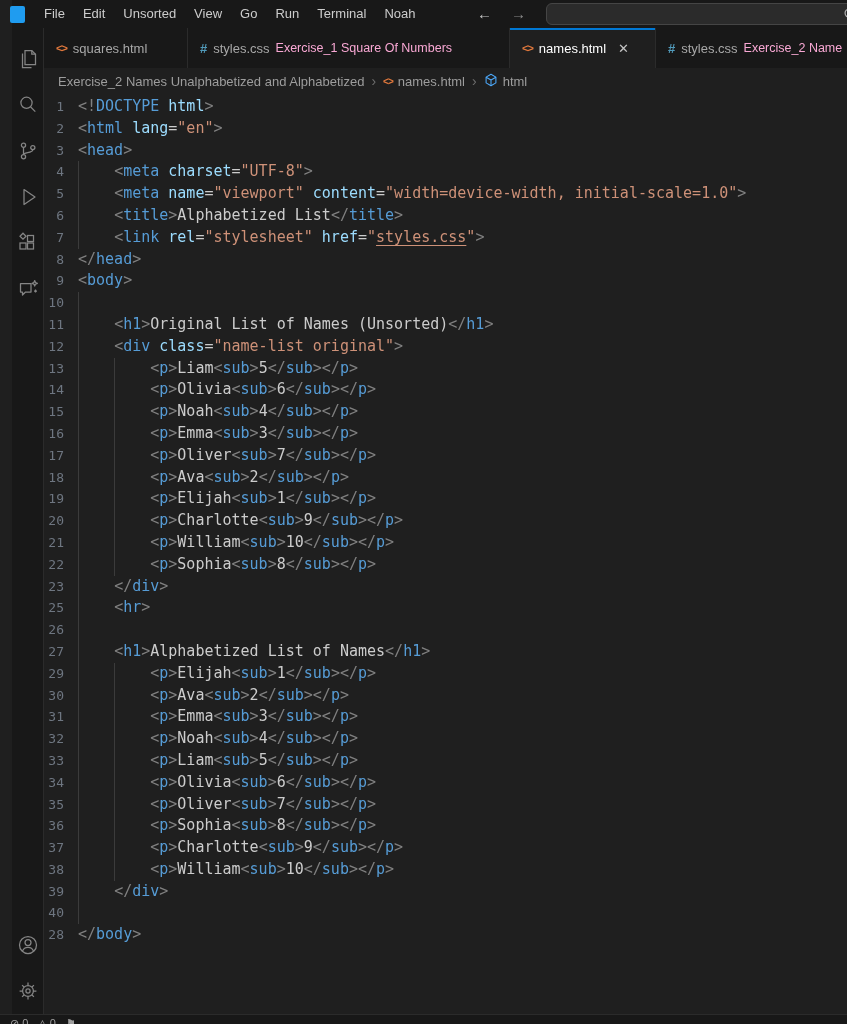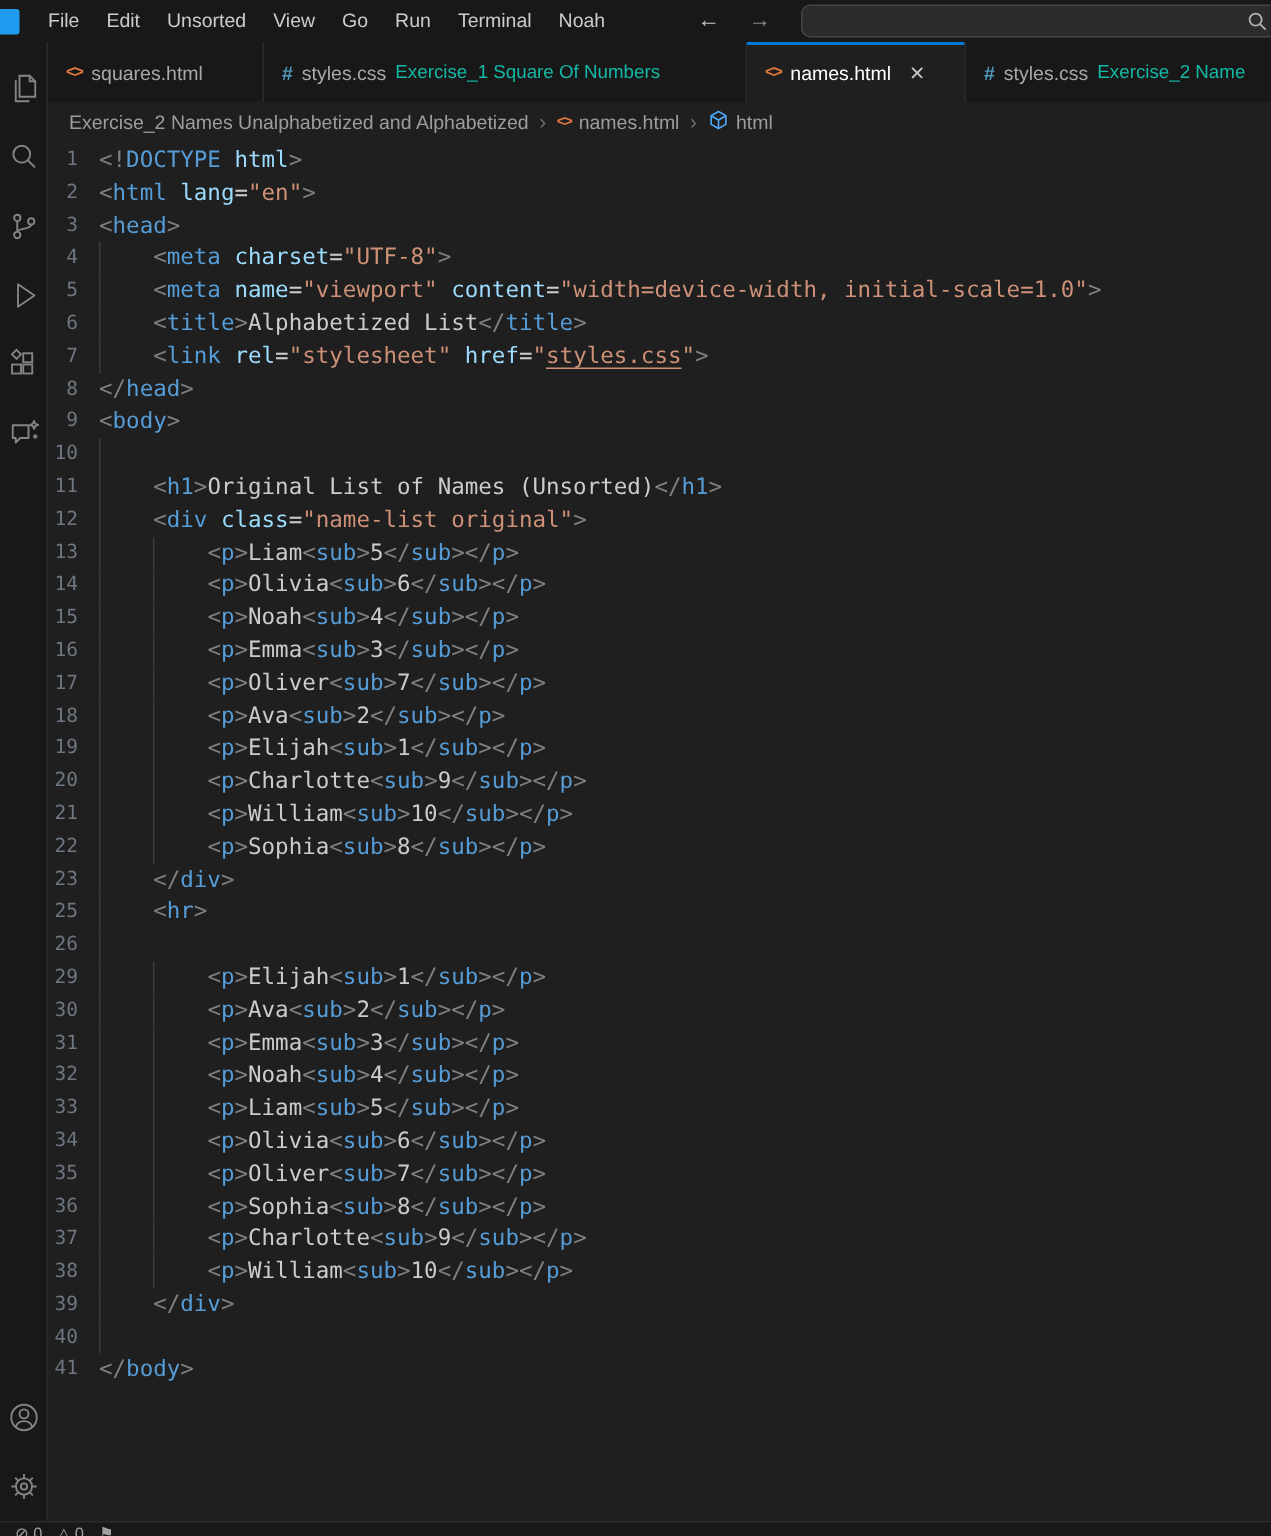--- a/index.html
+++ b/index.html
@@ -1,18 +1,18 @@
 <!DOCTYPE html>
 <html><head>
 <meta charset="utf-8">
 <style>
   * { margin:0; padding:0; box-sizing:border-box; }
   html,body { width:847px; height:1024px; overflow:hidden; background:#1f1f1f;
               font-family:"Liberation Sans", sans-serif; }
-  .window { position:relative; width:847px; height:1024px; background:#1f1f1f; }
+  .window { position:relative; width:847px; height:1024px; background:#1f1f1f;padding-left:12px; }
 
   
   .titlebar { position:relative; height:28px; background:#181818; display:flex; align-items:center; }
   .logo { width:15px; height:17px; margin-left:-2px; border-radius:2px; background:#1f9cf0; flex:0 0 auto; }
   .menus { display:flex; margin-left:10px; }
   .menu-item { color:#cccccc; font-size:13px; padding:0 9px; line-height:28px; cursor:default; }
   .navarrow { position:absolute; top:0; line-height:28px; font-size:15px; }
   .nav-back { left:465px; color:#c8c8c8; }
   .nav-fwd  { left:499px; color:#8a8a8a; }
   .searchbox { position:absolute; left:534px; top:3px; width:400px; height:22px;
@@ -32,21 +32,21 @@
   
   .tabbar { height:40px; background:#181818; display:flex; overflow:hidden; }
   .tab { display:flex; align-items:center; gap:6px; padding:0 12px; height:40px;
          font-size:13px; color:#a8a8a8; border-right:1px solid #2b2b2b;
          position:relative; flex:0 0 auto; white-space:nowrap; overflow:hidden; }
   .tab.last { flex:1 0 auto; border-right:none; }
   .tab.active { background:#1f1f1f; color:#ffffff; }
   .tab.active::before { content:''; position:absolute; top:0; left:0; right:0; height:2px; background:#0078d4; }
   .ticon-html { color:#e2793d; font-weight:bold; font-size:11px; letter-spacing:-1px; }
   .ticon-css  { color:#519aba; font-weight:bold; font-size:13px; }
-  .tab .desc { color:#14b8a6; font-size:12.5px; overflow:hidden; }
+  .tab .desc { color:#f9a8d4; font-size:12.5px; overflow:hidden; }
   .tab .close { color:#c5c5c5; font-size:13px; margin-left:6px; }
 
   
   .breadcrumbs { height:26px; background:#1f1f1f; display:flex; align-items:center;
                  padding-left:14px; font-size:13px; color:#9d9d9d; white-space:nowrap; }
   .crumb { display:flex; align-items:center; gap:5px; }
   .crumb-sep { color:#6e6e6e; margin:0 7px; font-size:14px; }
   .crumb .ticon-html { font-size:10px; }
 
   
@@ -222,33 +222,34 @@
           <div class="cl"><span class="num">16</span><span class="code"><i class="g" style="left: calc(0ch);"></i><i class="g" style="left: calc(4ch);"></i><span class="tk-x">        </span><span class="tk-p">&lt;</span><span class="tk-t">p</span><span class="tk-p">&gt;</span><span class="tk-x">Emma</span><span class="tk-p">&lt;</span><span class="tk-t">sub</span><span class="tk-p">&gt;</span><span class="tk-x">3</span><span class="tk-p">&lt;/</span><span class="tk-t">sub</span><span class="tk-p">&gt;</span><span class="tk-p">&lt;/</span><span class="tk-t">p</span><span class="tk-p">&gt;</span></span></div>
           <div class="cl"><span class="num">17</span><span class="code"><i class="g" style="left: calc(0ch);"></i><i class="g" style="left: calc(4ch);"></i><span class="tk-x">        </span><span class="tk-p">&lt;</span><span class="tk-t">p</span><span class="tk-p">&gt;</span><span class="tk-x">Oliver</span><span class="tk-p">&lt;</span><span class="tk-t">sub</span><span class="tk-p">&gt;</span><span class="tk-x">7</span><span class="tk-p">&lt;/</span><span class="tk-t">sub</span><span class="tk-p">&gt;</span><span class="tk-p">&lt;/</span><span class="tk-t">p</span><span class="tk-p">&gt;</span></span></div>
           <div class="cl"><span class="num">18</span><span class="code"><i class="g" style="left: calc(0ch);"></i><i class="g" style="left: calc(4ch);"></i><span class="tk-x">        </span><span class="tk-p">&lt;</span><span class="tk-t">p</span><span class="tk-p">&gt;</span><span class="tk-x">Ava</span><span class="tk-p">&lt;</span><span class="tk-t">sub</span><span class="tk-p">&gt;</span><span class="tk-x">2</span><span class="tk-p">&lt;/</span><span class="tk-t">sub</span><span class="tk-p">&gt;</span><span class="tk-p">&lt;/</span><span class="tk-t">p</span><span class="tk-p">&gt;</span></span></div>
           <div class="cl"><span class="num">19</span><span class="code"><i class="g" style="left: calc(0ch);"></i><i class="g" style="left: calc(4ch);"></i><span class="tk-x">        </span><span class="tk-p">&lt;</span><span class="tk-t">p</span><span class="tk-p">&gt;</span><span class="tk-x">Elijah</span><span class="tk-p">&lt;</span><span class="tk-t">sub</span><span class="tk-p">&gt;</span><span class="tk-x">1</span><span class="tk-p">&lt;/</span><span class="tk-t">sub</span><span class="tk-p">&gt;</span><span class="tk-p">&lt;/</span><span class="tk-t">p</span><span class="tk-p">&gt;</span></span></div>
           <div class="cl"><span class="num">20</span><span class="code"><i class="g" style="left: calc(0ch);"></i><i class="g" style="left: calc(4ch);"></i><span class="tk-x">        </span><span class="tk-p">&lt;</span><span class="tk-t">p</span><span class="tk-p">&gt;</span><span class="tk-x">Charlotte</span><span class="tk-p">&lt;</span><span class="tk-t">sub</span><span class="tk-p">&gt;</span><span class="tk-x">9</span><span class="tk-p">&lt;/</span><span class="tk-t">sub</span><span class="tk-p">&gt;</span><span class="tk-p">&lt;/</span><span class="tk-t">p</span><span class="tk-p">&gt;</span></span></div>
           <div class="cl"><span class="num">21</span><span class="code"><i class="g" style="left: calc(0ch);"></i><i class="g" style="left: calc(4ch);"></i><span class="tk-x">        </span><span class="tk-p">&lt;</span><span class="tk-t">p</span><span class="tk-p">&gt;</span><span class="tk-x">William</span><span class="tk-p">&lt;</span><span class="tk-t">sub</span><span class="tk-p">&gt;</span><span class="tk-x">10</span><span class="tk-p">&lt;/</span><span class="tk-t">sub</span><span class="tk-p">&gt;</span><span class="tk-p">&lt;/</span><span class="tk-t">p</span><span class="tk-p">&gt;</span></span></div>
           <div class="cl"><span class="num">22</span><span class="code"><i class="g" style="left: calc(0ch);"></i><i class="g" style="left: calc(4ch);"></i><span class="tk-x">        </span><span class="tk-p">&lt;</span><span class="tk-t">p</span><span class="tk-p">&gt;</span><span class="tk-x">Sophia</span><span class="tk-p">&lt;</span><span class="tk-t">sub</span><span class="tk-p">&gt;</span><span class="tk-x">8</span><span class="tk-p">&lt;/</span><span class="tk-t">sub</span><span class="tk-p">&gt;</span><span class="tk-p">&lt;/</span><span class="tk-t">p</span><span class="tk-p">&gt;</span></span></div>
           <div class="cl"><span class="num">23</span><span class="code"><i class="g" style="left: calc(0ch);"></i><span class="tk-x">    </span><span class="tk-p">&lt;/</span><span class="tk-t">div</span><span class="tk-p">&gt;</span></span></div>
           <div class="cl"><span class="num">25</span><span class="code"><i class="g" style="left: calc(0ch);"></i><span class="tk-x">    </span><span class="tk-p">&lt;</span><span class="tk-t">hr</span><span class="tk-p">&gt;</span></span></div>
           <div class="cl"><span class="num">26</span><span class="code"><i class="g" style="left: calc(0ch);"></i></span></div>
+          <div class="cl"><span class="num">27</span><span class="code"><i class="g" style="left: calc(0ch);"></i><span class="tk-x">    </span><span class="tk-p">&lt;</span><span class="tk-t">h1</span><span class="tk-p">&gt;</span><span class="tk-x">Alphabetized List of Names</span><span class="tk-p">&lt;/</span><span class="tk-t">h1</span><span class="tk-p">&gt;</span></span></div>
           <div class="cl"><span class="num">29</span><span class="code"><i class="g" style="left: calc(0ch);"></i><i class="g" style="left: calc(4ch);"></i><span class="tk-x">        </span><span class="tk-p">&lt;</span><span class="tk-t">p</span><span class="tk-p">&gt;</span><span class="tk-x">Elijah</span><span class="tk-p">&lt;</span><span class="tk-t">sub</span><span class="tk-p">&gt;</span><span class="tk-x">1</span><span class="tk-p">&lt;/</span><span class="tk-t">sub</span><span class="tk-p">&gt;</span><span class="tk-p">&lt;/</span><span class="tk-t">p</span><span class="tk-p">&gt;</span></span></div>
           <div class="cl"><span class="num">30</span><span class="code"><i class="g" style="left: calc(0ch);"></i><i class="g" style="left: calc(4ch);"></i><span class="tk-x">        </span><span class="tk-p">&lt;</span><span class="tk-t">p</span><span class="tk-p">&gt;</span><span class="tk-x">Ava</span><span class="tk-p">&lt;</span><span class="tk-t">sub</span><span class="tk-p">&gt;</span><span class="tk-x">2</span><span class="tk-p">&lt;/</span><span class="tk-t">sub</span><span class="tk-p">&gt;</span><span class="tk-p">&lt;/</span><span class="tk-t">p</span><span class="tk-p">&gt;</span></span></div>
           <div class="cl"><span class="num">31</span><span class="code"><i class="g" style="left: calc(0ch);"></i><i class="g" style="left: calc(4ch);"></i><span class="tk-x">        </span><span class="tk-p">&lt;</span><span class="tk-t">p</span><span class="tk-p">&gt;</span><span class="tk-x">Emma</span><span class="tk-p">&lt;</span><span class="tk-t">sub</span><span class="tk-p">&gt;</span><span class="tk-x">3</span><span class="tk-p">&lt;/</span><span class="tk-t">sub</span><span class="tk-p">&gt;</span><span class="tk-p">&lt;/</span><span class="tk-t">p</span><span class="tk-p">&gt;</span></span></div>
           <div class="cl"><span class="num">32</span><span class="code"><i class="g" style="left: calc(0ch);"></i><i class="g" style="left: calc(4ch);"></i><span class="tk-x">        </span><span class="tk-p">&lt;</span><span class="tk-t">p</span><span class="tk-p">&gt;</span><span class="tk-x">Noah</span><span class="tk-p">&lt;</span><span class="tk-t">sub</span><span class="tk-p">&gt;</span><span class="tk-x">4</span><span class="tk-p">&lt;/</span><span class="tk-t">sub</span><span class="tk-p">&gt;</span><span class="tk-p">&lt;/</span><span class="tk-t">p</span><span class="tk-p">&gt;</span></span></div>
           <div class="cl"><span class="num">33</span><span class="code"><i class="g" style="left: calc(0ch);"></i><i class="g" style="left: calc(4ch);"></i><span class="tk-x">        </span><span class="tk-p">&lt;</span><span class="tk-t">p</span><span class="tk-p">&gt;</span><span class="tk-x">Liam</span><span class="tk-p">&lt;</span><span class="tk-t">sub</span><span class="tk-p">&gt;</span><span class="tk-x">5</span><span class="tk-p">&lt;/</span><span class="tk-t">sub</span><span class="tk-p">&gt;</span><span class="tk-p">&lt;/</span><span class="tk-t">p</span><span class="tk-p">&gt;</span></span></div>
           <div class="cl"><span class="num">34</span><span class="code"><i class="g" style="left: calc(0ch);"></i><i class="g" style="left: calc(4ch);"></i><span class="tk-x">        </span><span class="tk-p">&lt;</span><span class="tk-t">p</span><span class="tk-p">&gt;</span><span class="tk-x">Olivia</span><span class="tk-p">&lt;</span><span class="tk-t">sub</span><span class="tk-p">&gt;</span><span class="tk-x">6</span><span class="tk-p">&lt;/</span><span class="tk-t">sub</span><span class="tk-p">&gt;</span><span class="tk-p">&lt;/</span><span class="tk-t">p</span><span class="tk-p">&gt;</span></span></div>
           <div class="cl"><span class="num">35</span><span class="code"><i class="g" style="left: calc(0ch);"></i><i class="g" style="left: calc(4ch);"></i><span class="tk-x">        </span><span class="tk-p">&lt;</span><span class="tk-t">p</span><span class="tk-p">&gt;</span><span class="tk-x">Oliver</span><span class="tk-p">&lt;</span><span class="tk-t">sub</span><span class="tk-p">&gt;</span><span class="tk-x">7</span><span class="tk-p">&lt;/</span><span class="tk-t">sub</span><span class="tk-p">&gt;</span><span class="tk-p">&lt;/</span><span class="tk-t">p</span><span class="tk-p">&gt;</span></span></div>
           <div class="cl"><span class="num">36</span><span class="code"><i class="g" style="left: calc(0ch);"></i><i class="g" style="left: calc(4ch);"></i><span class="tk-x">        </span><span class="tk-p">&lt;</span><span class="tk-t">p</span><span class="tk-p">&gt;</span><span class="tk-x">Sophia</span><span class="tk-p">&lt;</span><span class="tk-t">sub</span><span class="tk-p">&gt;</span><span class="tk-x">8</span><span class="tk-p">&lt;/</span><span class="tk-t">sub</span><span class="tk-p">&gt;</span><span class="tk-p">&lt;/</span><span class="tk-t">p</span><span class="tk-p">&gt;</span></span></div>
           <div class="cl"><span class="num">37</span><span class="code"><i class="g" style="left: calc(0ch);"></i><i class="g" style="left: calc(4ch);"></i><span class="tk-x">        </span><span class="tk-p">&lt;</span><span class="tk-t">p</span><span class="tk-p">&gt;</span><span class="tk-x">Charlotte</span><span class="tk-p">&lt;</span><span class="tk-t">sub</span><span class="tk-p">&gt;</span><span class="tk-x">9</span><span class="tk-p">&lt;/</span><span class="tk-t">sub</span><span class="tk-p">&gt;</span><span class="tk-p">&lt;/</span><span class="tk-t">p</span><span class="tk-p">&gt;</span></span></div>
           <div class="cl"><span class="num">38</span><span class="code"><i class="g" style="left: calc(0ch);"></i><i class="g" style="left: calc(4ch);"></i><span class="tk-x">        </span><span class="tk-p">&lt;</span><span class="tk-t">p</span><span class="tk-p">&gt;</span><span class="tk-x">William</span><span class="tk-p">&lt;</span><span class="tk-t">sub</span><span class="tk-p">&gt;</span><span class="tk-x">10</span><span class="tk-p">&lt;/</span><span class="tk-t">sub</span><span class="tk-p">&gt;</span><span class="tk-p">&lt;/</span><span class="tk-t">p</span><span class="tk-p">&gt;</span></span></div>
           <div class="cl"><span class="num">39</span><span class="code"><i class="g" style="left: calc(0ch);"></i><span class="tk-x">    </span><span class="tk-p">&lt;/</span><span class="tk-t">div</span><span class="tk-p">&gt;</span></span></div>
           <div class="cl"><span class="num">40</span><span class="code"><i class="g" style="left: calc(0ch);"></i></span></div>
-          <div class="cl"><span class="num">41</span><span class="code"><span class="tk-p">&lt;/</span><span class="tk-t">body</span><span class="tk-p">&gt;</span></span></div>
+          <div class="cl"><span class="num">28</span><span class="code"><span class="tk-p">&lt;/</span><span class="tk-t">body</span><span class="tk-p">&gt;</span></span></div>
         </div>
     </div>
   </div>
 
   <div class="statusbar" id="statusbar">
       <span class="sb-item">
         <span>⊘</span>
         <span>0</span>
       </span>
       <span class="sb-item">

